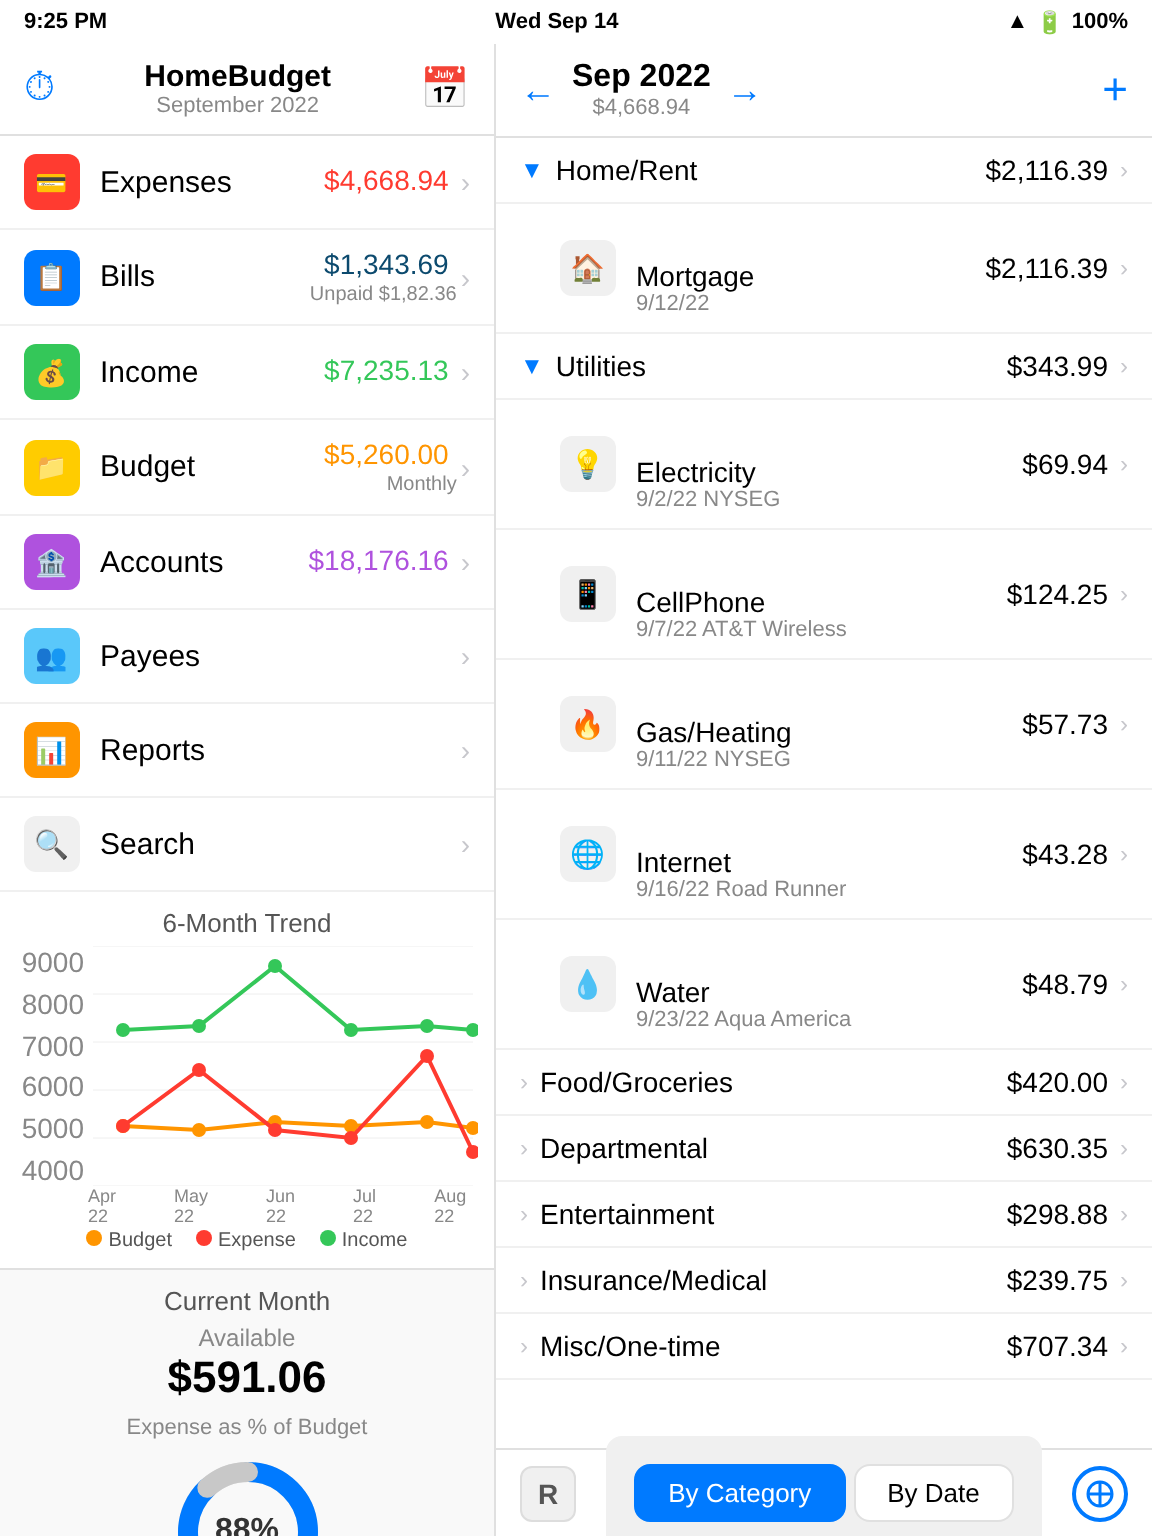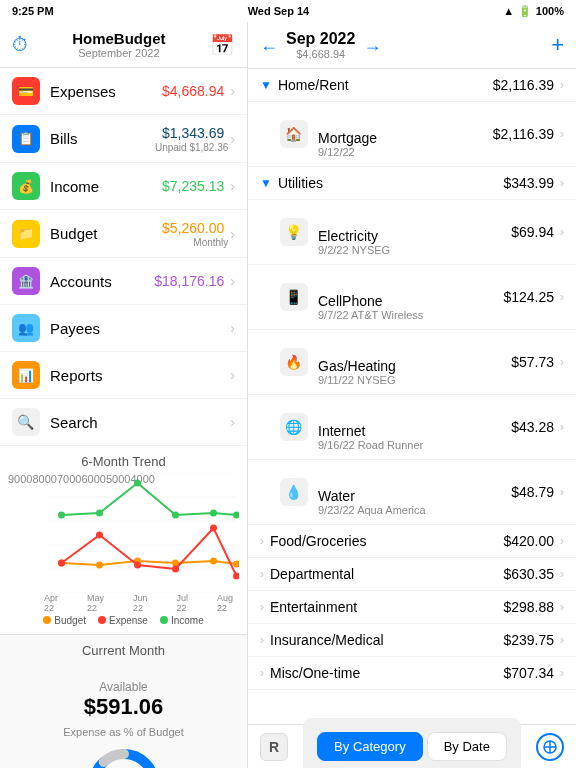--- a/index.html
+++ b/index.html
@@ -142,22 +142,23 @@
       height: 140px;
       background: #fff;
     }
     .chart-labels-y {
       position: absolute;
       left: 0;
       top: 0;
       bottom: 20px;
       width: 36px;
       display: flex;
+      flex-direction: column;
       justify-content: space-between;
-      font-size: 11px;
+      font-size: 14px;
       color: #888;
       text-align: right;
       padding-right: 2px;
     }
     .chart-area {
       position: absolute;
       left: 36px;
       right: 0;
       top: 0;
       bottom: 20px;
@@ -194,21 +195,21 @@
     
     .current-month-section {
       background: #f9f9f9;
       padding: 8px;
       flex: 1;
     }
     .current-month-title {
       text-align: center;
       font-size: 13px;
       color: #555;
-      margin-bottom: 22px;
+      margin-bottom: 4px;
     }
     .available-label {
       text-align: center;
       font-size: 12px;
       color: #888;
     }
     .available-amount {
       text-align: center;
       font-size: 22px;
       font-weight: 600;

